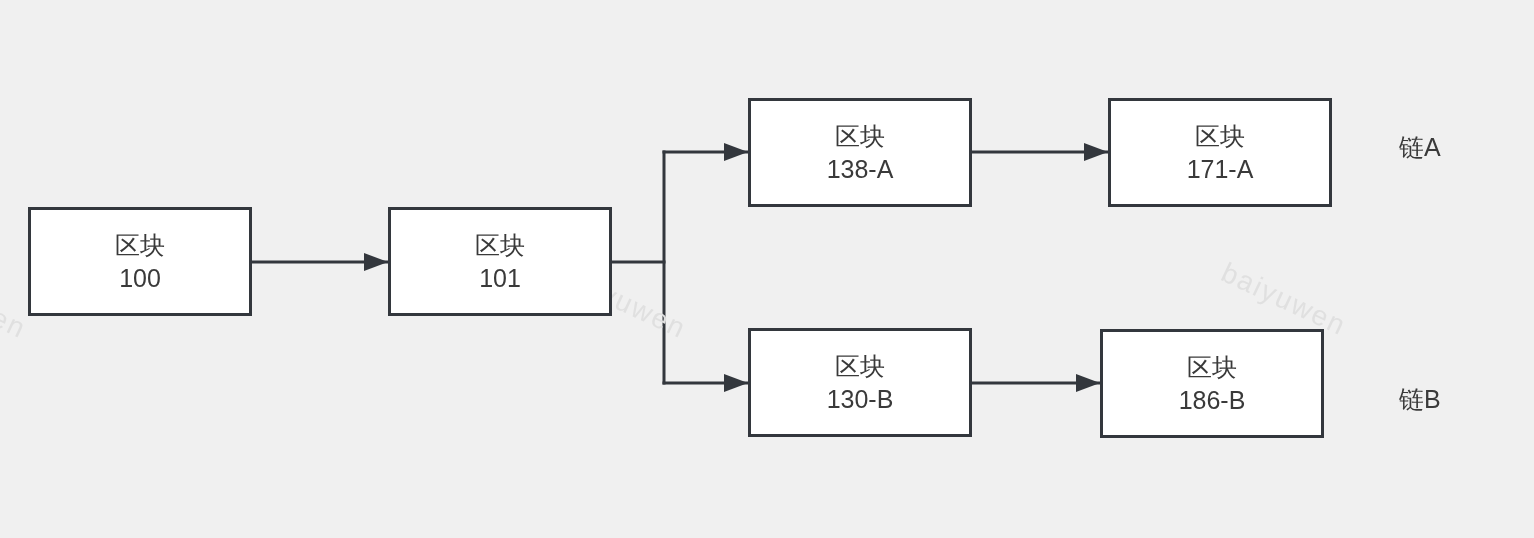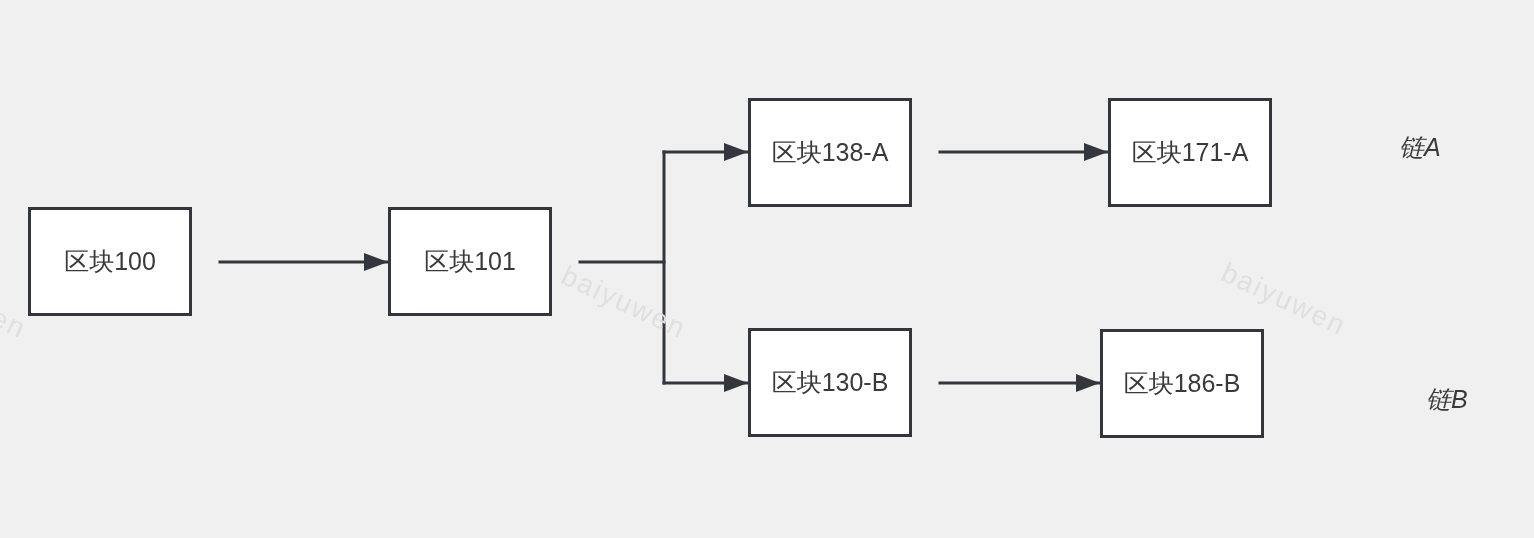--- a/index.html
+++ b/index.html
@@ -27,25 +27,25 @@
   }
   .edge {
     stroke: var(--stroke);
     stroke-width: 3;
     fill: none;
     stroke-linecap: square;
   }
   .arrowhead { fill: var(--stroke); }
   .node {
     position: absolute;
-    width: 164px; height: 109px;
+    width: 224px; height: 109px;
     background: var(--node-fill);
     border: 3px solid var(--stroke);
     display: flex;
-    flex-direction: row;
+    flex-direction: column;
     align-items: center;
     justify-content: center;
     color: var(--text);
     font-size: 25px;
     line-height: 33px;
     text-align: center;
     z-index: 2;
   }
   .node-100  { left: 28px;   top: 207px; }
   .node-101  { left: 388px;  top: 207px; }
@@ -53,24 +53,23 @@
   .node-103a { left: 1108px; top: 98px;  }
   .node-102b { left: 748px;  top: 328px; }
   .node-103b { left: 1100px; top: 329px; }
   .chain-label {
     position: absolute;
     color: var(--text);
     font-size: 25px;
     line-height: 30px;
     z-index: 2;
     white-space: nowrap;
-    font-style: italic;
   }
   .chain-a { left: 1399px; top: 132px; }
-  .chain-b { left: 1399px; top: 384px; margin-left: 27px; }
+  .chain-b { left: 1399px; top: 384px; }
   .watermark {
     position: absolute;
     color: var(--watermark);
     font-size: 28px;
     letter-spacing: 2px;
     white-space: nowrap;
     transform: rotate(25deg);
     transform-origin: 0 50%;
     z-index: 1;
     user-select: none;

